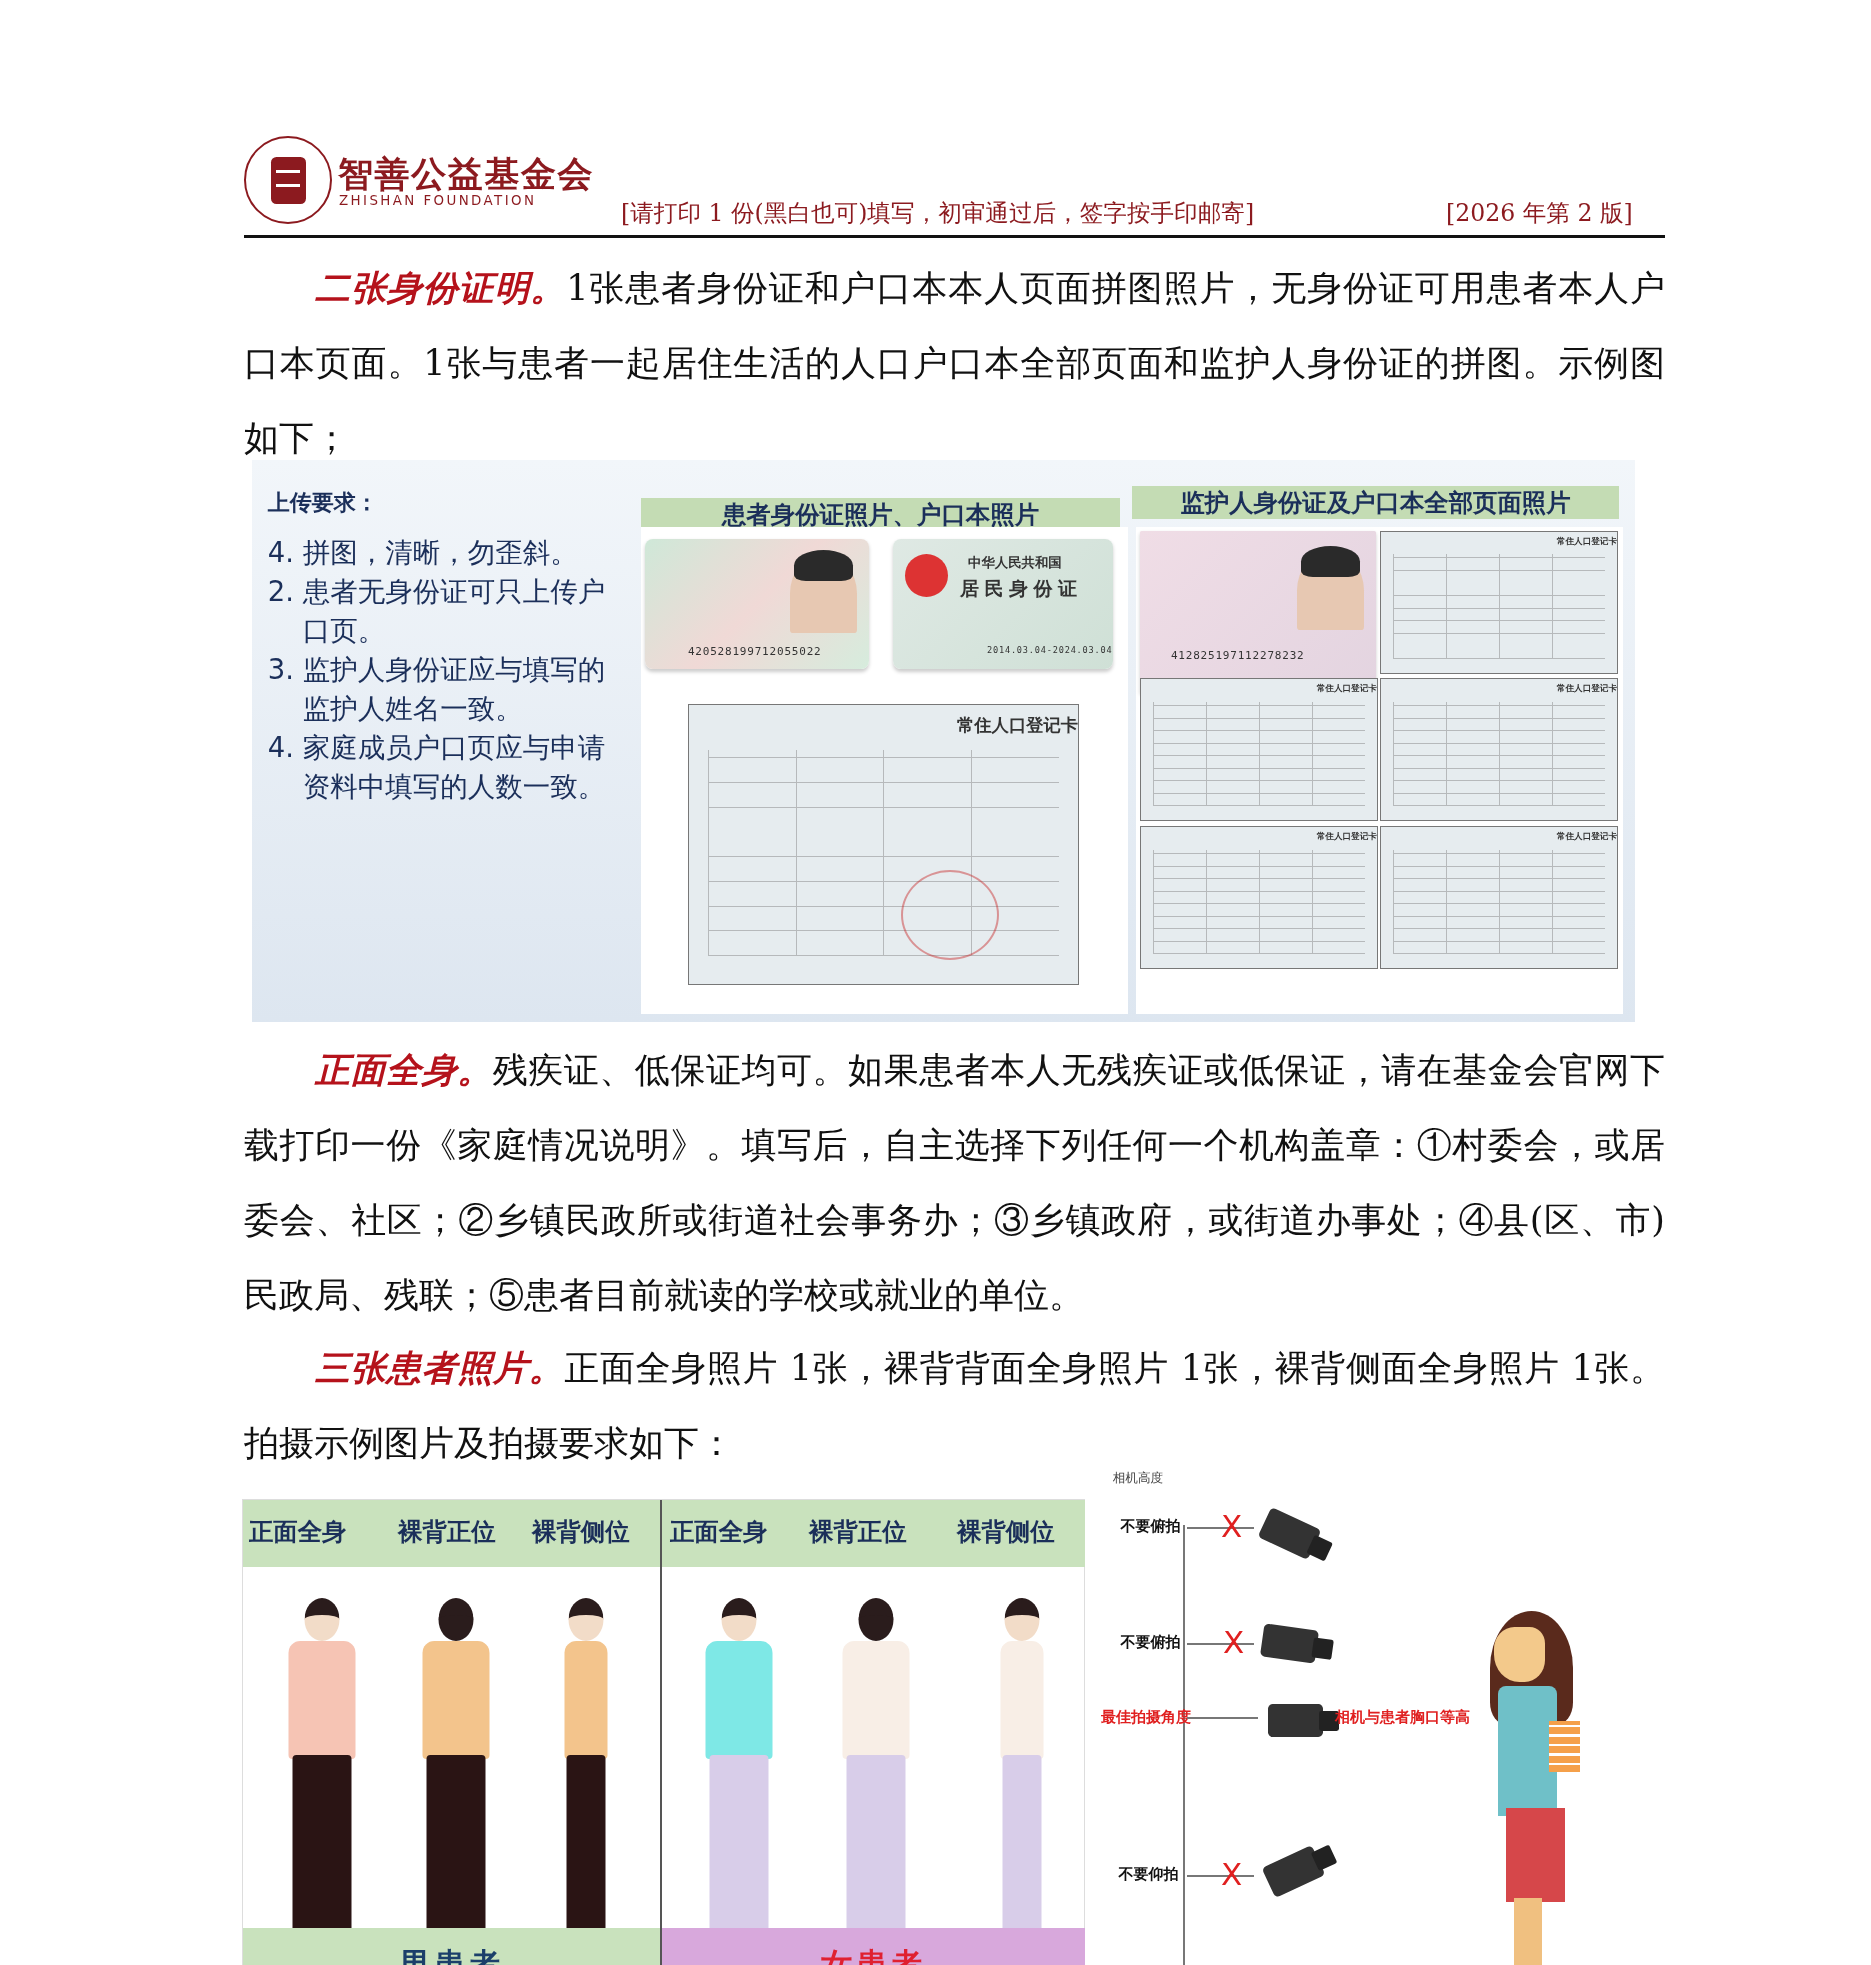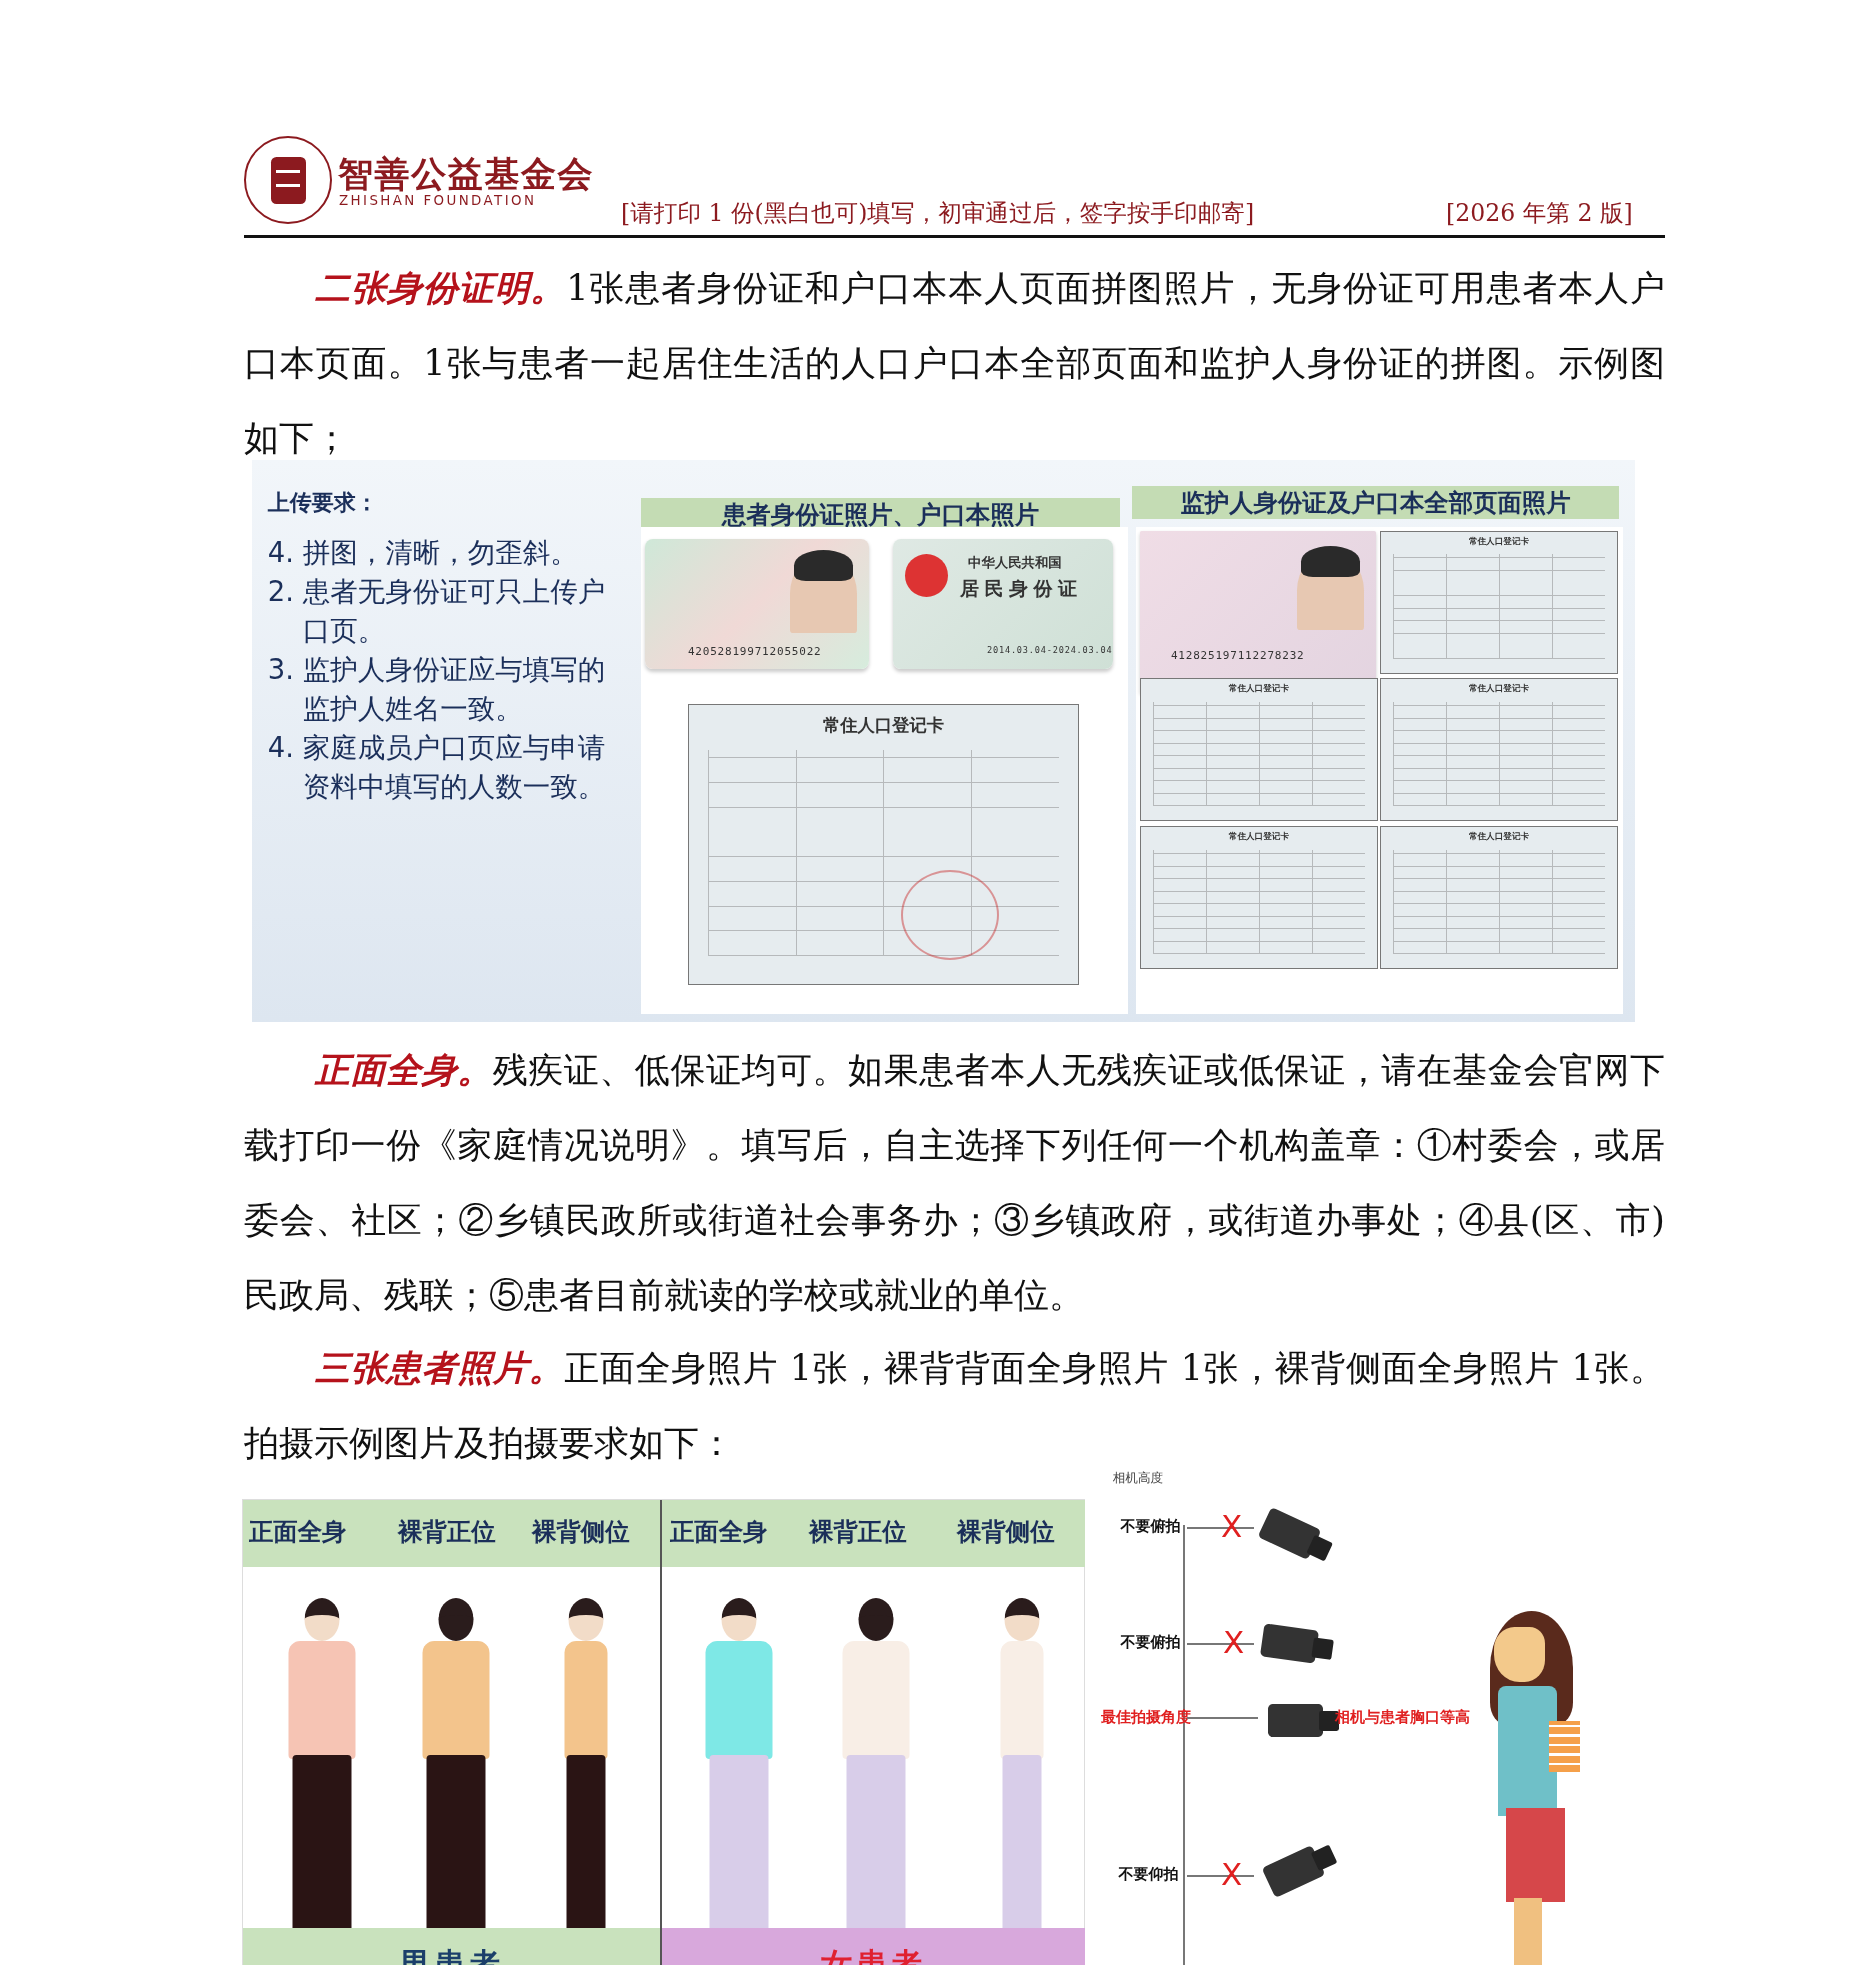--- a/index.html
+++ b/index.html
@@ -36,21 +36,21 @@
   .idcard.back { background:linear-gradient(135deg,#dfe9e4,#cfe0d6); }
   .idcard.pink { background:linear-gradient(135deg,#f0dde6,#e3d4e0); border-radius:1.6px; }
   .face { position:absolute; width:67px; height:79px; border-radius:50% 50% 3.1px 3.1px; background:#e7c8b2; }
   .face::before { content:""; position:absolute; left:3.9px; right:3.9px; top:-4.7px; height:31px; background:#2a2a2a; border-radius:50% 50% 20% 20%; }
   .emblem { position:absolute; width:43px; height:43px; border-radius:50%; background:#d33; }
   .card-num { position:absolute; font-family:"DejaVu Sans Mono",monospace; font-size:11px; color:#333; letter-spacing:0.8px; }
   .card-title { position:absolute; font-weight:bold; color:#333; }
   .regcard { background:#e6ecef; border:1.2px solid #777; }
   .regcard .grid { position:absolute; left:5%; top:16%; right:5%; bottom:10%;
                    background:repeating-linear-gradient(0deg,#888 0 0.8px,transparent 0.8px 12%),repeating-linear-gradient(90deg,#888 0 0.8px,transparent 0.8px 25%); opacity:.5; }
-  .regcard .rtitle { position:absolute; left:0; right:0; top:3%; text-align:center; font-weight:bold; color:#333; }
+  .regcard .rtitle { position:absolute; left:0; right:0; top:3%; text-align:right; font-weight:bold; color:#333; }
   .stamp { position:absolute; border:2.4px solid rgba(200,40,40,.45); border-radius:50%; }
   
   #panel2 { left:242px; top:1499px; width:841px; height:493px; background:#fff; border:0.8px solid #ddd; }
   #p2-head-m { left:0; top:0; width:417px; height:67px; background:#c9e2bd; }
   #p2-head-f { left:419px; top:0; width:423px; height:67px; background:#c9e2bd; }
   .p2-lbl { position:absolute; top:15.7px; font-family:"DejaVu Sans",sans-serif; font-weight:bold; font-size:24.4px; color:#1b2f5a; }
   #p2-divider { left:417px; top:0; width:1.6px; height:493px; background:#555; }
   #p2-foot-m { left:0; top:428px; width:417px; height:65px; background:#c9e2bd; }
   #p2-foot-f { left:419px; top:428px; width:423px; height:65px; background:#d8a8dc; }
   .p2-foot-lbl { position:absolute; left:0; right:0; top:15.7px; text-align:center; font-family:"DejaVu Sans",sans-serif; font-weight:bold; font-size:31px; letter-spacing:3.9px; }

